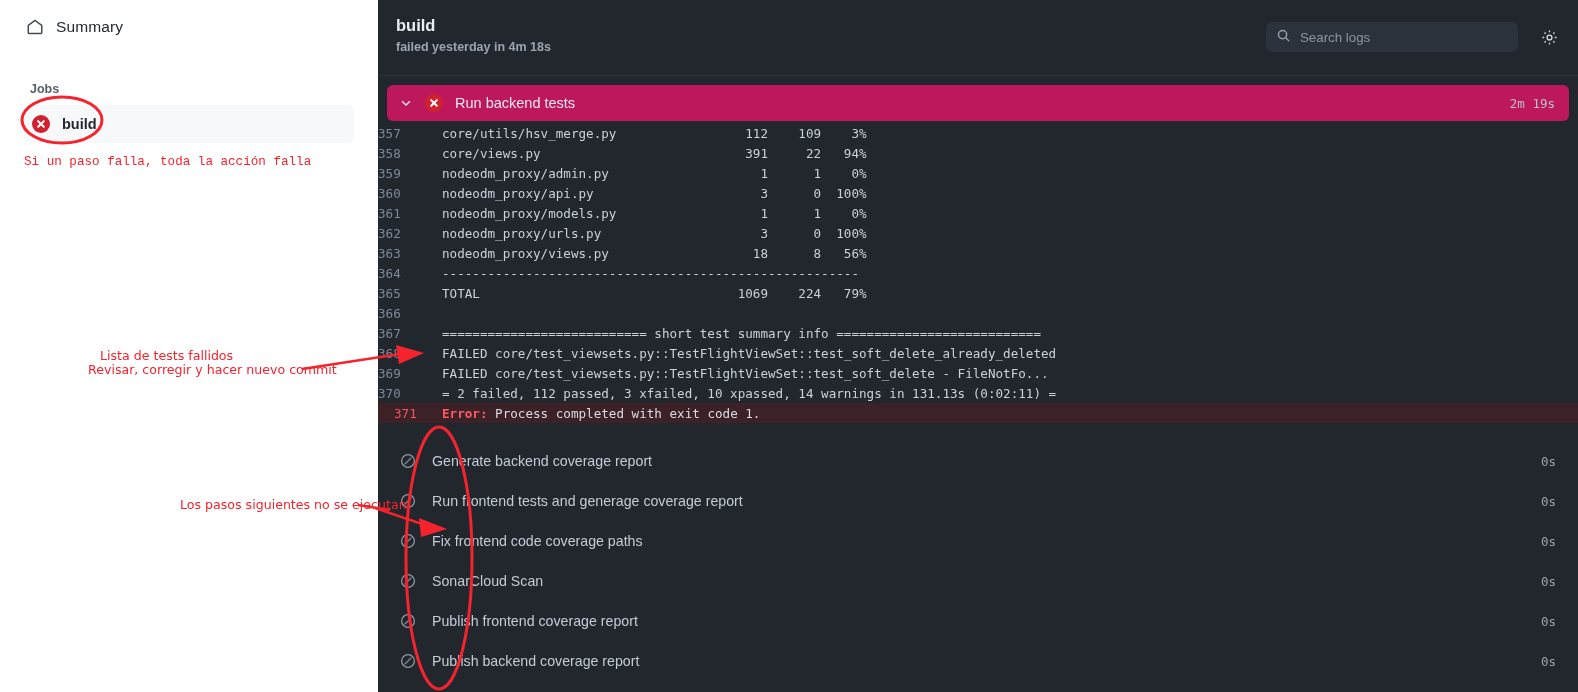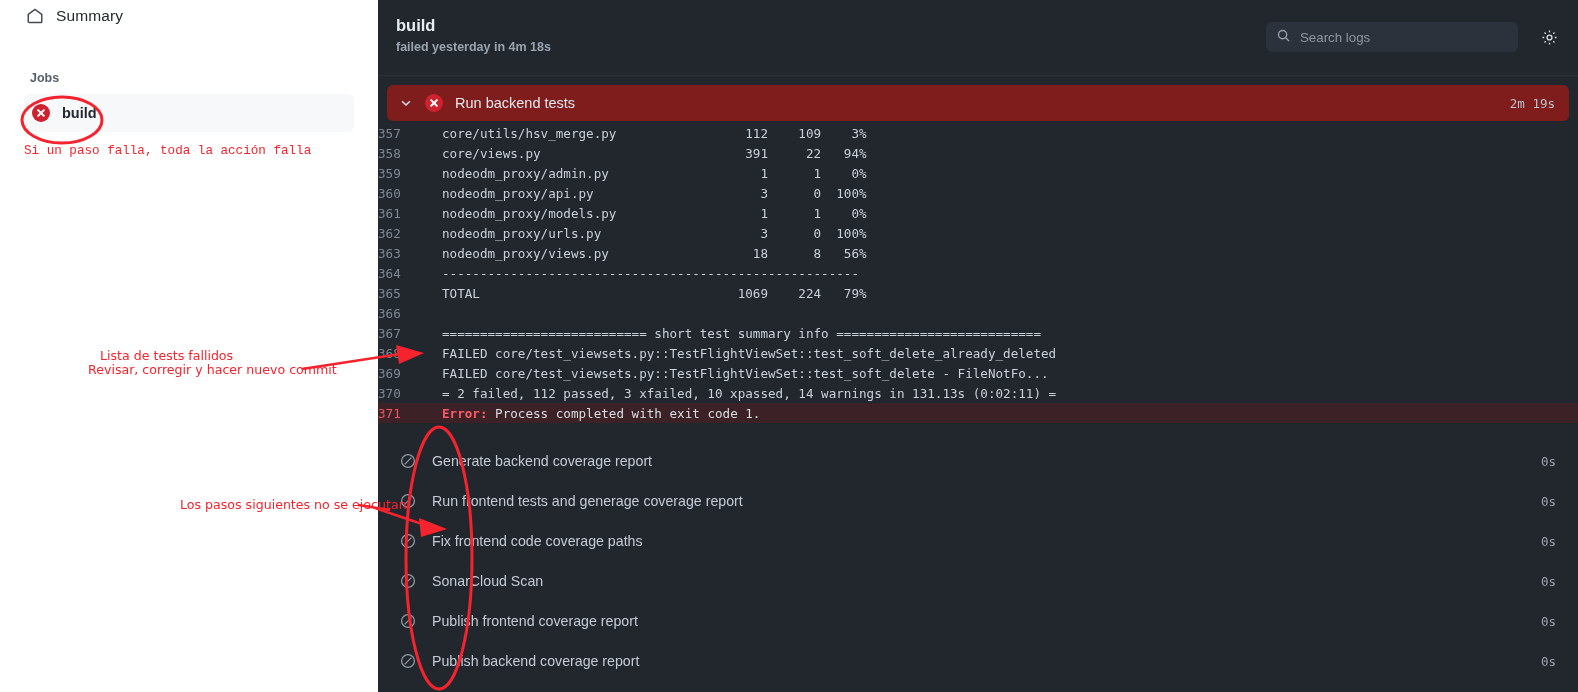--- a/index.html
+++ b/index.html
@@ -10,21 +10,21 @@
     font-family: "Liberation Sans", sans-serif;
   }
   #app { display: flex; width: 1578px; height: 692px; position: relative; }
 
   
   #sidebar {
     width: 378px; height: 692px;
     background: #ffffff;
     flex: 0 0 378px;
     position: relative;
-    padding-top: 1px;
+    padding-top: 12px;
   }
   .summary-row {
     display: flex; align-items: center; gap: 12px;
     margin-left: 26px; height: 30px;
   }
   .summary-label { font-size: 15.5px; color: #24292f; letter-spacing: .1px; }
   .home-icon { width: 18px; height: 18px; display: block; }
   .jobs-head {
     margin-left: 30px; margin-top: 40px;
     font-size: 12.5px; font-weight: bold; color: #57606a;
@@ -78,21 +78,21 @@
     background: transparent; border: none; outline: none;
     color: #b6bfc9; font-size: 13.3px;
     font-family: "Liberation Sans", sans-serif; width: 100%;
   }
   .search-input::placeholder { color: #8d96a0; }
   .gear-btn { width: 22px; height: 22px; display:flex; align-items:center; justify-content:center; }
 
   
   .step-head {
     margin: 9px 9px 0 9px; height: 36px; border-radius: 6px;
-    background: #7f1d1d;
+    background: #be185d;
     display: flex; align-items: center; gap: 12px;
     padding: 0 14px 0 12px;
   }
   .chev { width: 14px; height: 14px; flex: 0 0 14px; }
   .step-head-label { font-size: 14.5px; color: #e3e9ef; flex: 1 1 auto; }
   .step-dur {
     font-size: 12.5px; color: #b9c2cc;
     font-family: "DejaVu Sans Mono", monospace;
   }
 
@@ -102,21 +102,21 @@
     font-family: "DejaVu Sans Mono", monospace;
     font-size: 12.6px;
   }
   .log-line { height: 20px; display: flex; align-items: center; white-space: pre; }
   .ln {
     width: 64px; flex: 0 0 64px; 
     color: #7f8995; padding-right: 14px;
   }
   .lc { color: #c9d1d9; }
   .log-line.err { background: #3c2226; }
-  .log-line.err .ln { color: #f05561; }
+  .log-line.err .ln { color: #f05561; padding-left: 16px; }
   .log-line.err .lc { color: #d9dde2; }
   .err-kw { color: #ff5a65; font-weight: bold; }
 
   
   .steps-list { margin-top: 18px; }
   .step-row {
     height: 40px; display: flex; align-items: center;
     padding: 0 22px 0 22px; gap: 16px;
   }
   .skip-icon { width: 16px; height: 16px; flex: 0 0 16px; }

